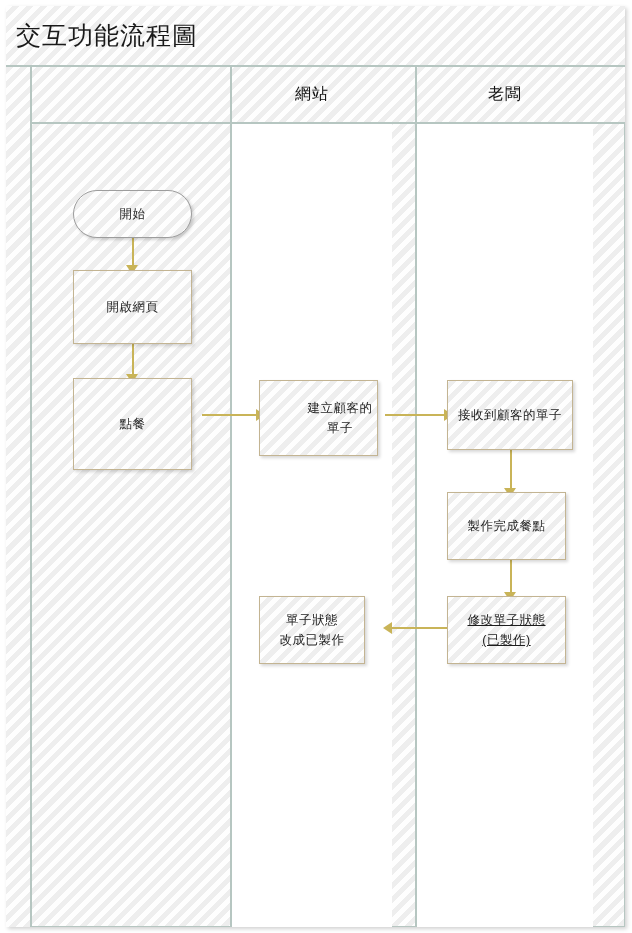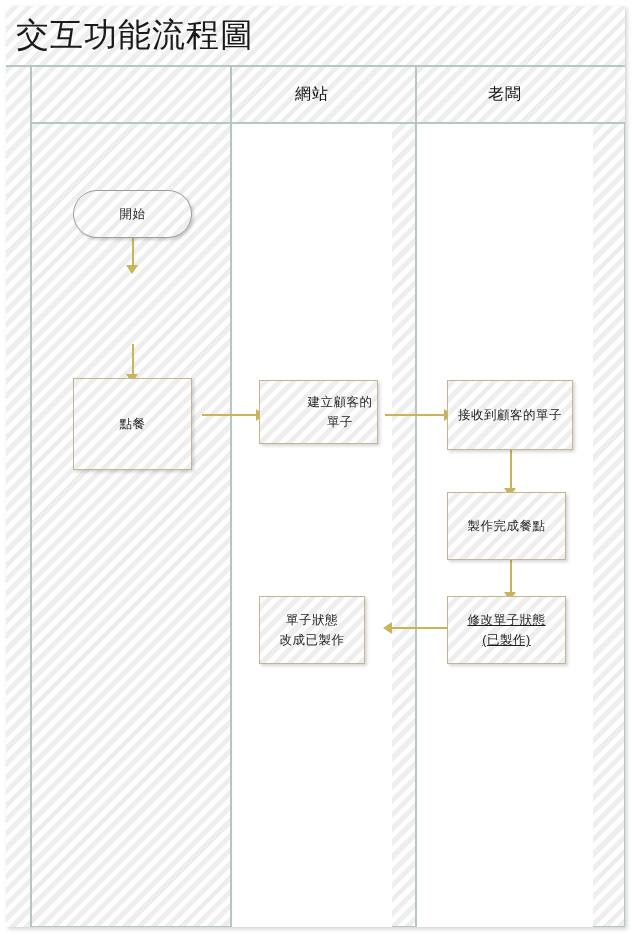--- a/index.html
+++ b/index.html
@@ -42,21 +42,21 @@
   .title-band{
     position:absolute;
     left:0; top:0;
     width:619px; height:61px;
     box-sizing:border-box;
     border-bottom:2px solid #b6c6c1;
     display:flex; align-items:center;
   }
   .title-text{
     font-family:"Liberation Serif","DejaVu Serif",serif;
-    font-size:33px;
+    font-size:25px;
     color:#1a1a1a;
     padding-left:10px;
     letter-spacing:1px;
     white-space:nowrap;
   }
 
   
   .spine{
     position:absolute;
     left:0; top:61px;
@@ -206,26 +206,29 @@
   <div class="v-line" style="left:504px; top:554px; height:36px;"></div>
   <div class="arrow-down" style="left:498px; top:586px;"></div>
 
   <div class="h-line" style="left:385px; top:621px; width:60px;"></div>
   <div class="arrow-left" style="left:377px; top:616px;"></div>
 
   <div class="node terminal hatch" style="left:67px; top:184px; width:119px; height:48px;">
     <span class="lines">開始</span>
   </div>
 
+  <div class="node hatch" style="left:67px; top:264px; width:119px; height:74px;">
+    <span class="lines">開啟網頁</span>
+  </div>
 
   <div class="node hatch" style="left:67px; top:372px; width:119px; height:92px;">
     <span class="lines">點餐</span>
   </div>
 
-  <div class="node hatch" style="left:253px; top:374px; width:119px; height:64px;padding-left:43px;">
+  <div class="node hatch" style="left:253px; top:374px; width:119px; height:76px;padding-left:43px;">
     <span class="lines">建立顧客的單子</span>
   </div>
 
   <div class="node hatch" style="left:441px; top:486px; width:119px; height:68px;">
     <span class="lines">製作完成餐點</span>
   </div>
 
   <div class="node hatch" style="left:441px; top:374px; width:126px; height:70px;">
     <span class="lines">接收到顧客的單子</span>
   </div>

